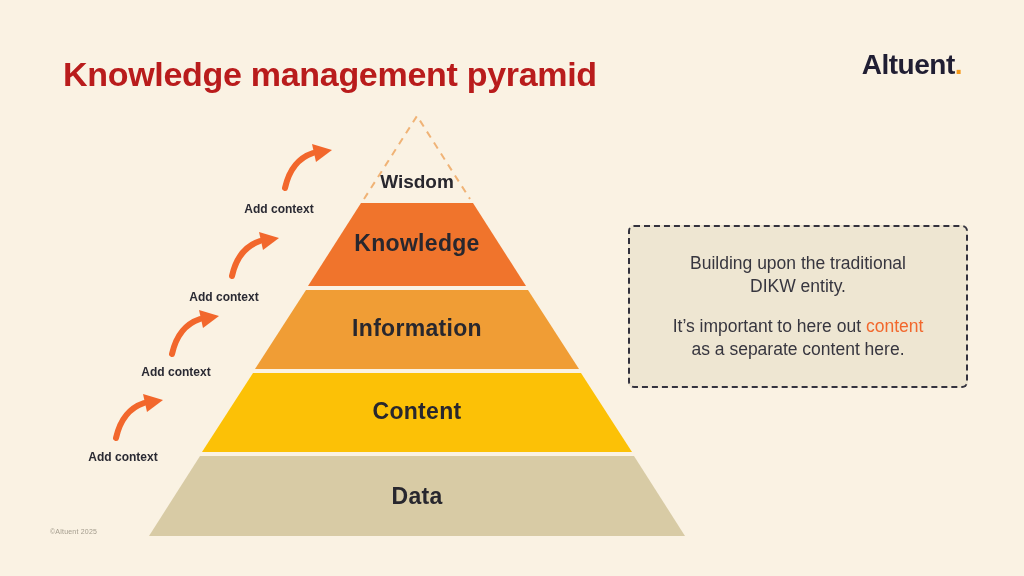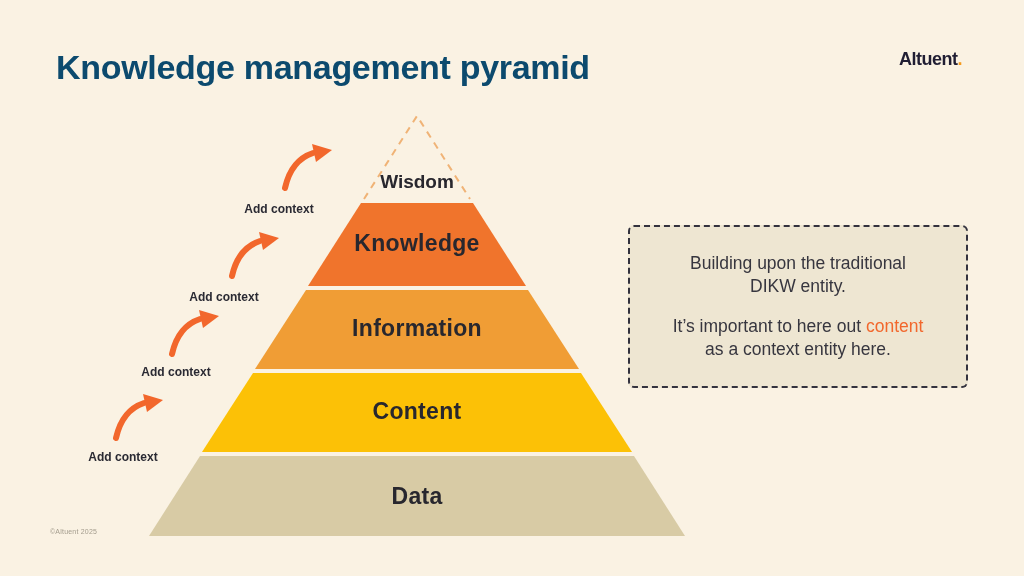--- a/index.html
+++ b/index.html
@@ -1,20 +1,20 @@
 <!DOCTYPE html>
 <html><head>
 <meta charset="utf-8">
 <style>
   html,body{margin:0;padding:0;}
   body{width:1024px;height:576px;overflow:hidden;font-family:"Liberation Sans",sans-serif;}
   .canvas{position:relative;width:1024px;height:576px;background:#FAF2E3;}
-  .title{position:absolute;left:55px;top:47px;margin:1px;font-size:34px;font-weight:bold;
-         letter-spacing:-0.3px;color:#0c4a6e;}
-  .logo{position:absolute;top:49px;right:62px;font-size:18px;font-weight:bold;color:#201E33;letter-spacing:-0.5px;}
+  .title{position:absolute;left:55px;top:47px;margin:8px;font-size:34px;font-weight:bold;
+         letter-spacing:-0.3px;color:#b91c1c;}
+  .logo{position:absolute;top:49px;right:62px;font-size:28px;font-weight:bold;color:#201E33;letter-spacing:-0.5px;}
   .logo .logo-dot{color:#F59A1B;}
   .pyr-svg{position:absolute;left:0;top:0;}
   .band-label{font:bold 23px "Liberation Sans",sans-serif;fill:#28272E;text-anchor:middle;letter-spacing:0.3px;}
   .wisdom-label{font:bold 19px "Liberation Sans",sans-serif;fill:#28272E;text-anchor:middle;}
   .ctx-label{font:bold 12px "Liberation Sans",sans-serif;fill:#2A2A33;text-anchor:middle;}
   .arrow-path{fill:none;stroke-width:6;stroke-linecap:round;}
   .callout{position:absolute;left:628px;top:225px;width:340px;height:163px;box-sizing:border-box;
            background:#EEE6D2;border:2px dashed #33323E;border-radius:6px;
            display:flex;flex-direction:column;justify-content:center;align-items:center;gap:17px;
            text-align:center;font-size:17.5px;line-height:1.32;color:#37363F;}
@@ -66,18 +66,18 @@
     </g>
 
     <text class="ctx-label" x="279" y="213">Add context</text>
     <text class="ctx-label" x="224" y="301">Add context</text>
     <text class="ctx-label" x="176" y="376">Add context</text>
     <text class="ctx-label" x="123" y="461">Add context</text>
   </svg>
 
   <div class="callout">
     <p><span>Building upon the traditional</span><br><span>DIKW entity.</span></p>
-    <p><span>It’s important to here out</span> <span class="hl">content</span><br><span>as a context entity here.</span></p>
+    <p><span>It’s important to here out</span> <span class="hl">content</span><br><span>as a separate content here.</span></p>
   </div>
 
   <div class="footer">©Altuent 2025</div>
 
 </div>
 
 </body></html>

